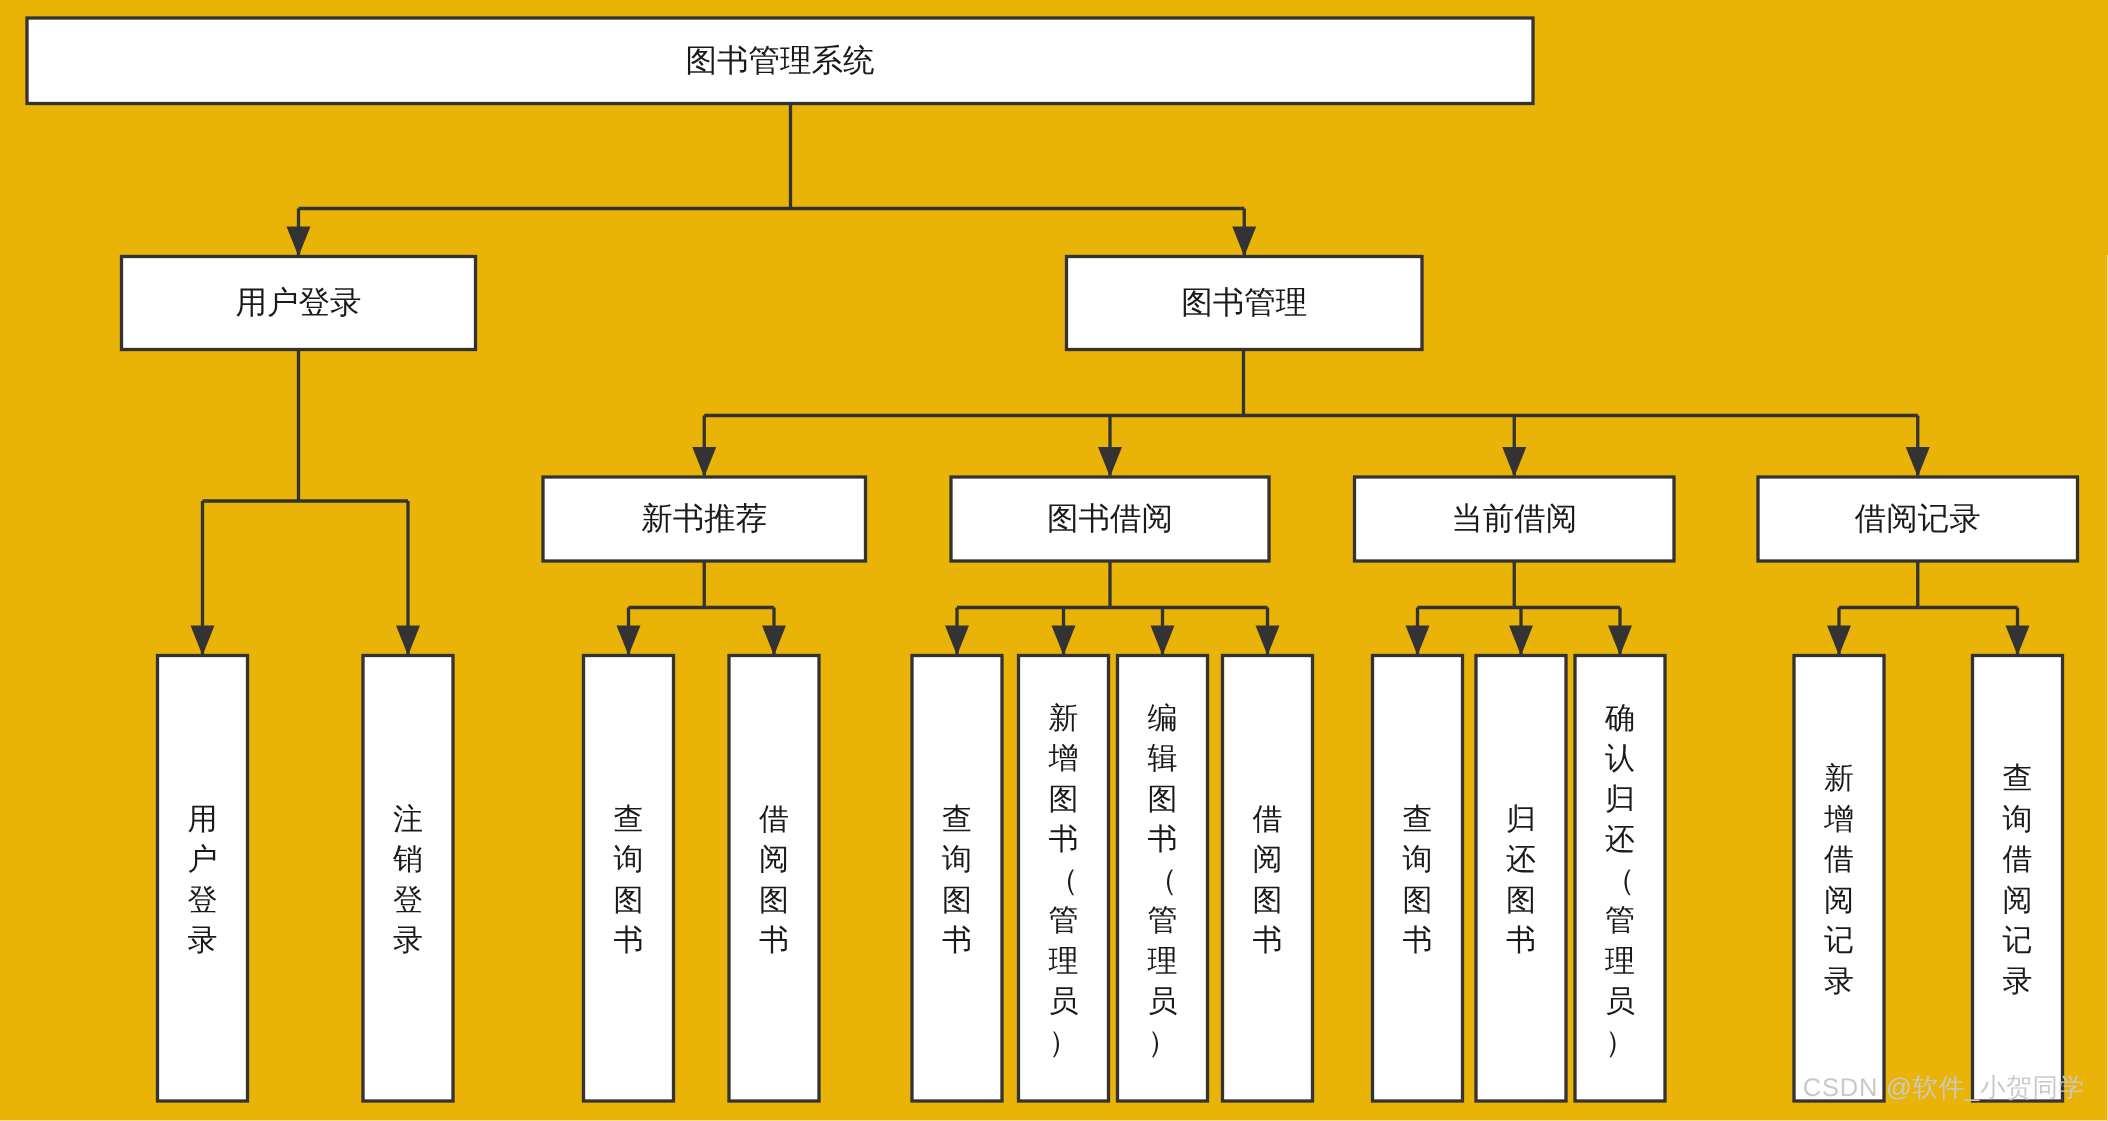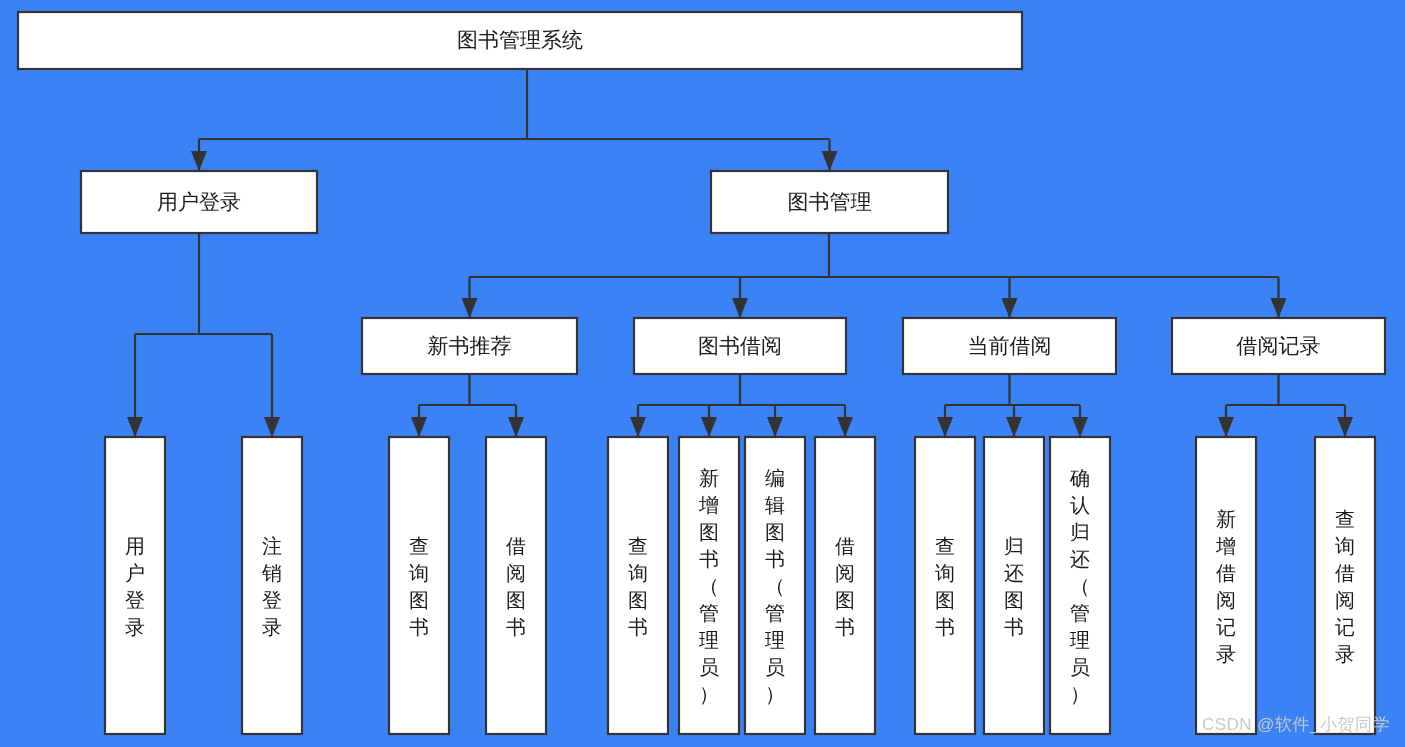--- a/index.html
+++ b/index.html
@@ -8,21 +8,21 @@
     padding: 0;
     background: #ffffff;
   }
   body {
     font-family: "Liberation Sans", "DejaVu Sans", sans-serif;
   }
   #diagram-root {
     position: relative;
     width: 1405px;
     height: 747px;
-    background: #3b82f6;
+    background: #eab308;
     overflow: hidden;
   }
   svg.diagram-canvas {
     position: absolute;
     top: 0;
     left: 0;
     width: 1405px;
     height: 747px;
     display: block;
   }

